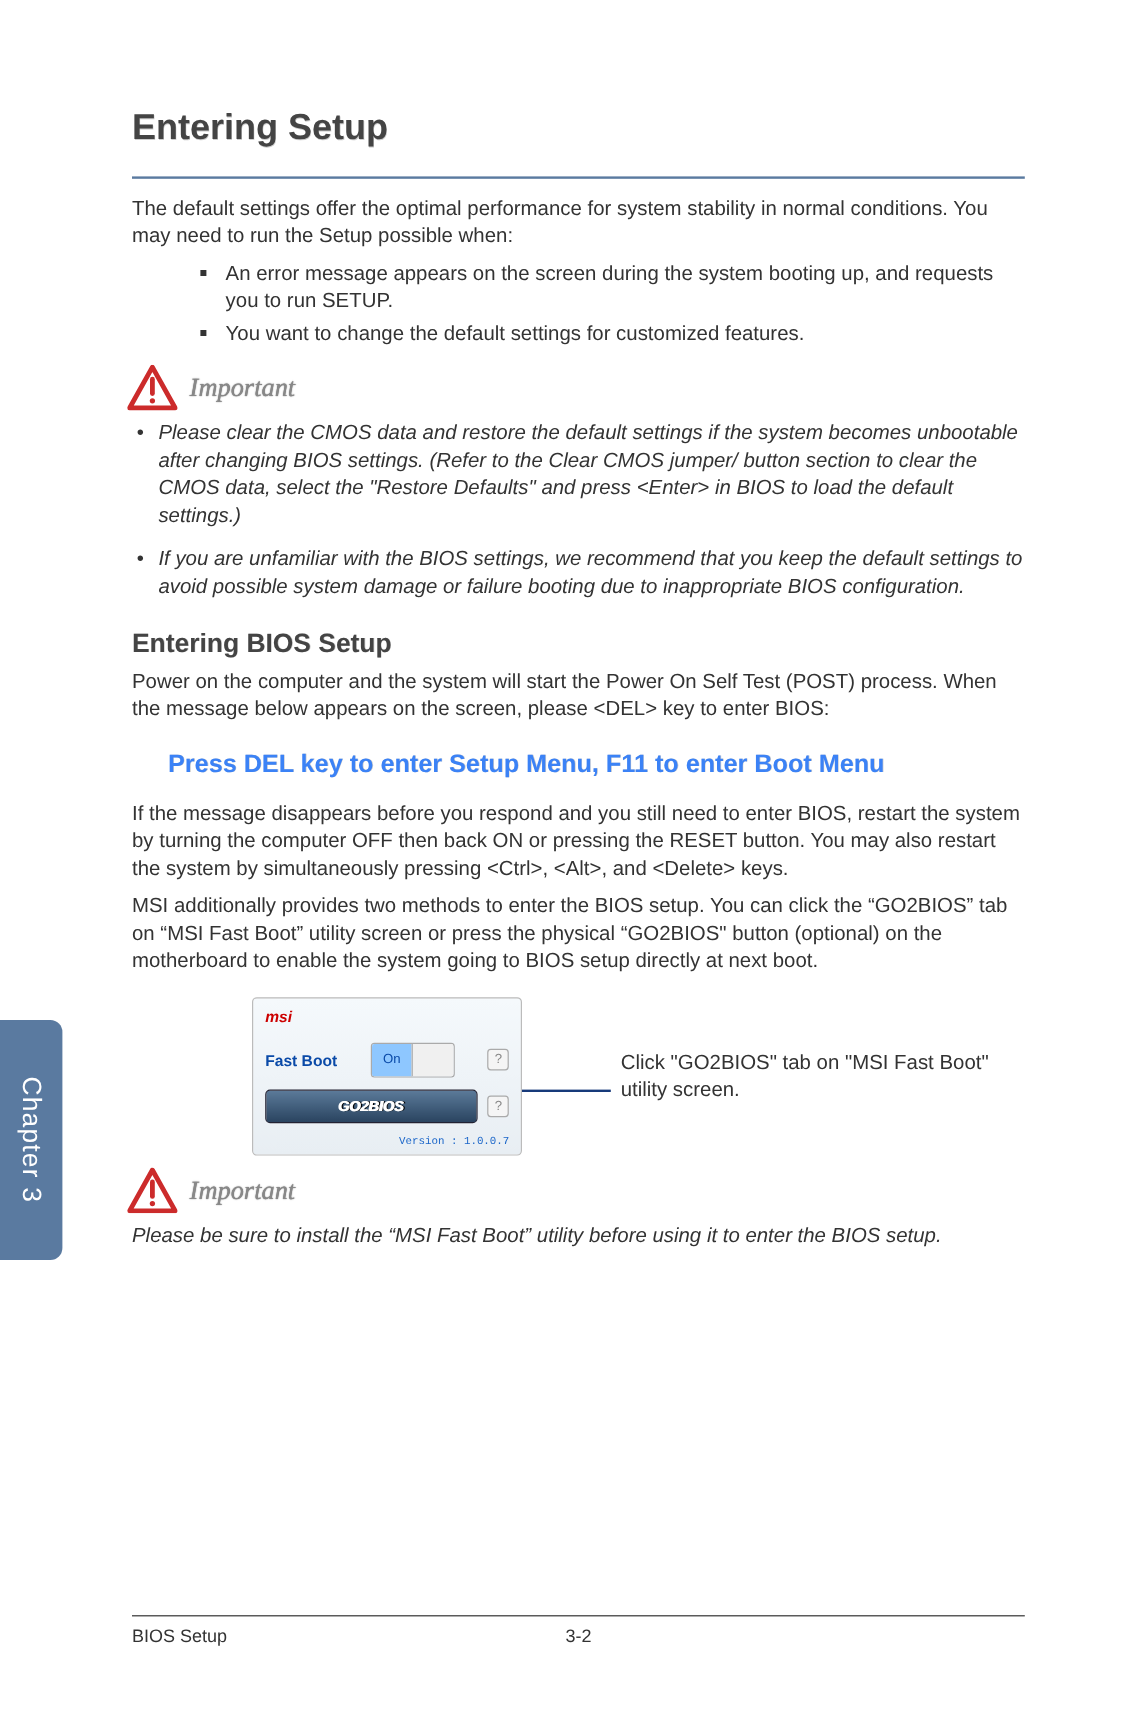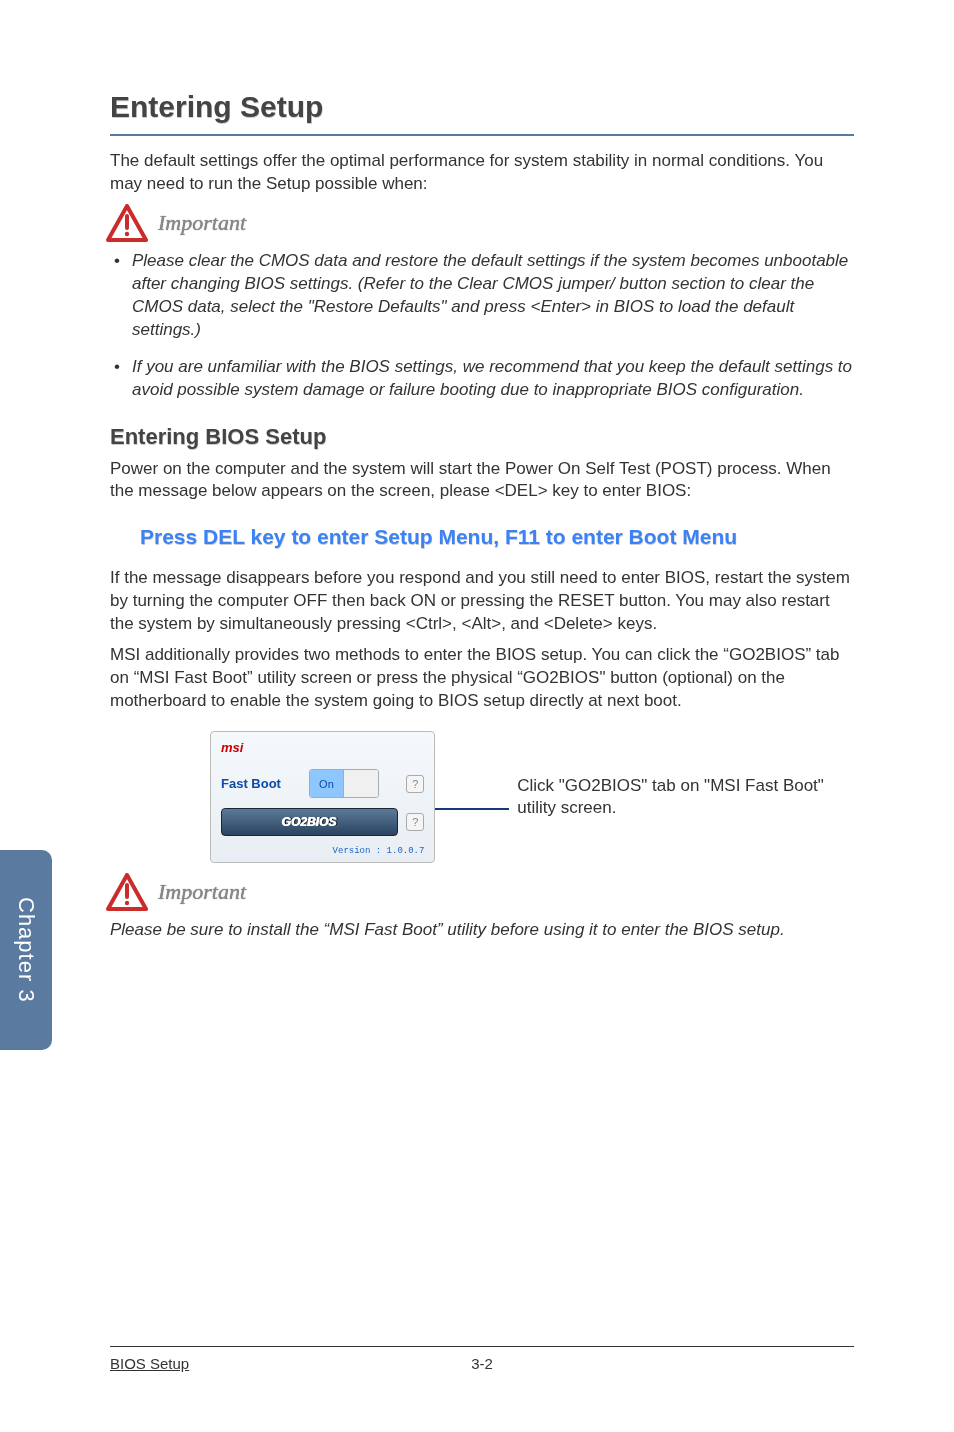--- a/index.html
+++ b/index.html
@@ -1,20 +1,20 @@
 <!DOCTYPE html>
 <html><head>
 <meta charset="utf-8">
 <style>
   * { box-sizing: border-box; margin: 0; padding: 0; }
   html, body { width: 954px; height: 1432px; background: #fff; font-family: Arial, Helvetica, sans-serif; color: #333; }
   .page { position: relative; width: 954px; height: 1432px; padding: 90px 100px 60px 110px; }
   .side-tab { position: absolute; left: 0; top: 850px; width: 52px; height: 200px; background: #5a7aa0; border-top-right-radius: 10px; border-bottom-right-radius: 10px; display: flex; align-items: center; justify-content: center; }
   .side-tab span { color: #fff; font-size: 22px; writing-mode: vertical-rl; transform: rotate(0deg); letter-spacing: 1px; }
-  h1.title { font-size: 30px; font-weight: bold; color: #444; border-bottom: 2px solid #5a7aa0; padding-bottom: 10px; margin-bottom: 14px; text-shadow: 0.5px 0.5px 0 #ccc; }
+  h1.title { font-size: 30px; font-weight: bold; color: #444; border-bottom: 2px solid #5a7aa0; padding-bottom: 23px; margin-bottom: 14px; text-shadow: 0.5px 0.5px 0 #ccc; }
   p.body { font-size: 17px; line-height: 1.35; margin-bottom: 8px; color: #333; }
   ul.square { list-style: square; padding-left: 74px; margin: 6px 0 14px 0; }
   ul.square li { font-size: 17px; line-height: 1.35; margin-bottom: 4px; padding-left: 4px; }
   .important-row { display: flex; align-items: center; gap: 10px; margin: 8px 0 8px -4px; }
   .warn-icon svg { display: block; }
   .important-text { font-family: "Comic Sans MS", cursive; font-size: 22px; font-style: italic; color: #888; text-shadow: 0 0 1px #555, 0.5px 0.5px 0 #fff; }
   ul.dotted { list-style: none; padding: 0; margin: 0 0 18px 0; }
   ul.dotted > li { position: relative; padding-left: 22px; font-size: 17px; font-style: italic; line-height: 1.35; margin-bottom: 14px; }
   ul.dotted > li::before { content: "•"; position: absolute; left: 4px; top: 0; font-style: normal; }
   h2.subhead { font-size: 22px; font-weight: bold; color: #444; margin: 22px 0 8px 0; text-shadow: 0.5px 0.5px 0 #ccc; }
@@ -27,36 +27,40 @@
   .toggle { width: 70px; height: 29px; border: 1px solid #aaa; border-radius: 3px; display: flex; overflow: hidden; font-size: 11px; }
   .toggle .on { flex:1; background:#8ec7ff; color:#0a4aa8; display:flex; align-items:center; justify-content:center; }
   .toggle .off { flex:1; background:#f0f0f0; color:#888; display:flex; align-items:center; justify-content:center; border-left:1px solid #aaa;}
   .help-ic { width:18px; height:18px; border:1px solid #aaa; border-radius:3px; background:#f5f5f5; font-size:11px; color:#888; display:flex; align-items:center; justify-content:center;}
   .go2bios-btn { height: 28px; background: linear-gradient(#5b7a99,#2a4460); border:1px solid #223; border-radius: 4px; color:#fff; font-weight: bold; font-style: italic; font-size: 12px; display:flex; align-items:center; justify-content:center; flex:1; margin-right:8px; text-shadow: -1px 0 #fff, 1px 0 #000;}
   .version-line { text-align: right; font-size: 9px; color: #1b66c9; margin-top: 4px; font-family: Liberation Mono, monospace;}
   .callout-connector { width: 90px; height: 2px; background: #173a7a; position: relative; top: 12px; }
   .callout-text { font-size: 17px; line-height: 1.3; margin-left: 8px; }
   p.note-italic { font-size: 17px; font-style: italic; line-height: 1.35; margin: 4px 0 0 0; }
   .footer { position: absolute; bottom: 60px; left: 110px; right: 100px; border-top: 1px solid #333; padding-top: 8px; display: flex; font-size: 15px; color: #333; }
-  .footer .sec { flex: 1; text-decoration: underline; }
+  .footer .sec { flex: 1; }
   .footer .pg { flex: 1; text-align: center; }
   .footer .sp { flex: 1; }
 </style>
 </head>
 <body>
 
 <div class="page">
   <div class="side-tab">
     <span>Chapter 3</span>
   </div>
 
   <h1 class="title">Entering Setup</h1>
 
   <p class="body">The default settings offer the optimal performance for system stability in normal conditions. You may need to run the Setup possible when:</p>
 
+  <ul class="square">
+    <li>An error message appears on the screen during the system booting up, and requests you to run SETUP.</li>
+    <li>You want to change the default settings for customized features.</li>
+  </ul>
 
   <div class="important-row">
     <span class="warn-icon">
       <svg width="42" height="38" viewBox="0 0 42 38">
         <path d="M21 2 L40 36 L2 36 Z" fill="none" stroke="#cc2b2b" stroke-width="4" stroke-linejoin="round"></path>
         <line x1="21" y1="12" x2="21" y2="24" stroke="#cc2b2b" stroke-width="4" stroke-linecap="round"></line>
         <circle cx="21" cy="30" r="2.2" fill="#cc2b2b"></circle>
       </svg>
     </span>
     <span class="important-text">Important</span>

